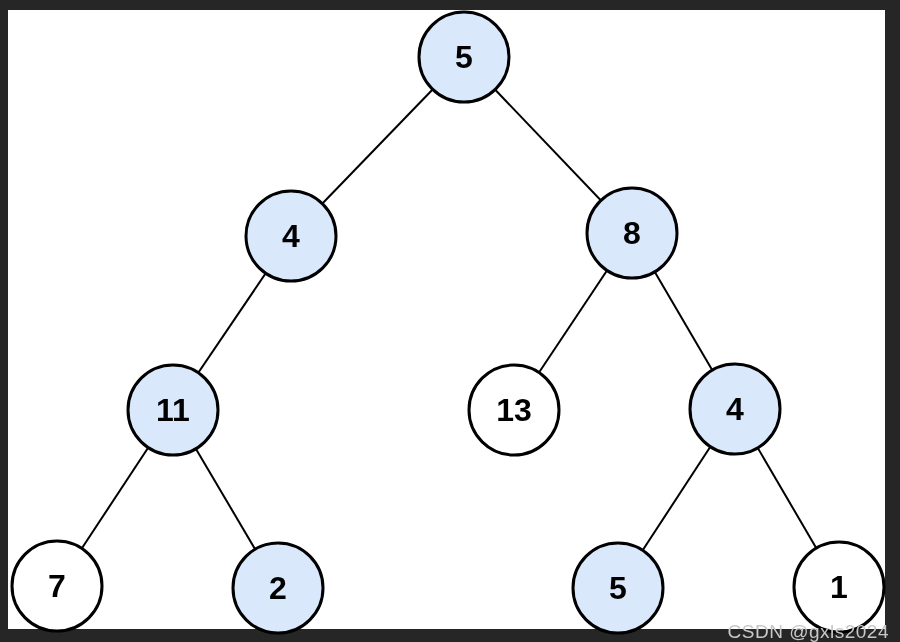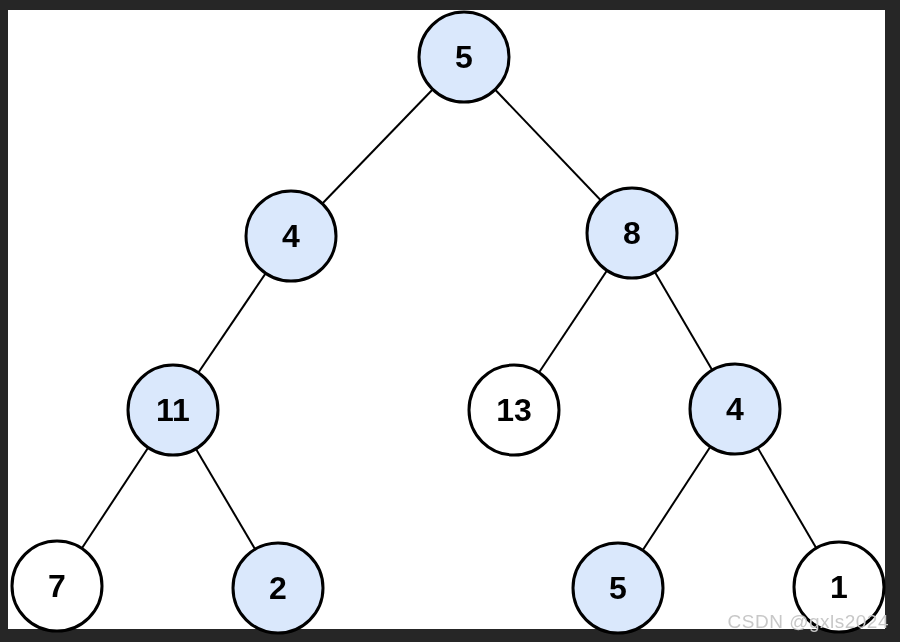--- a/index.html
+++ b/index.html
@@ -14,21 +14,21 @@
     overflow: hidden;
   }
   #tree-svg {
     display: block;
     width: 900px;
     height: 642px;
   }
   #watermark {
     position: absolute;
     right: 11px;
-    bottom: 11px;
+    bottom: 1px;
     font-size: 19px;
     letter-spacing: 0.5px;
     line-height: 1;
     pointer-events: none;
     z-index: 5;
   }
   .node-label {
     font-family: "Liberation Sans", sans-serif;
     font-weight: bold;
     pointer-events: none;

